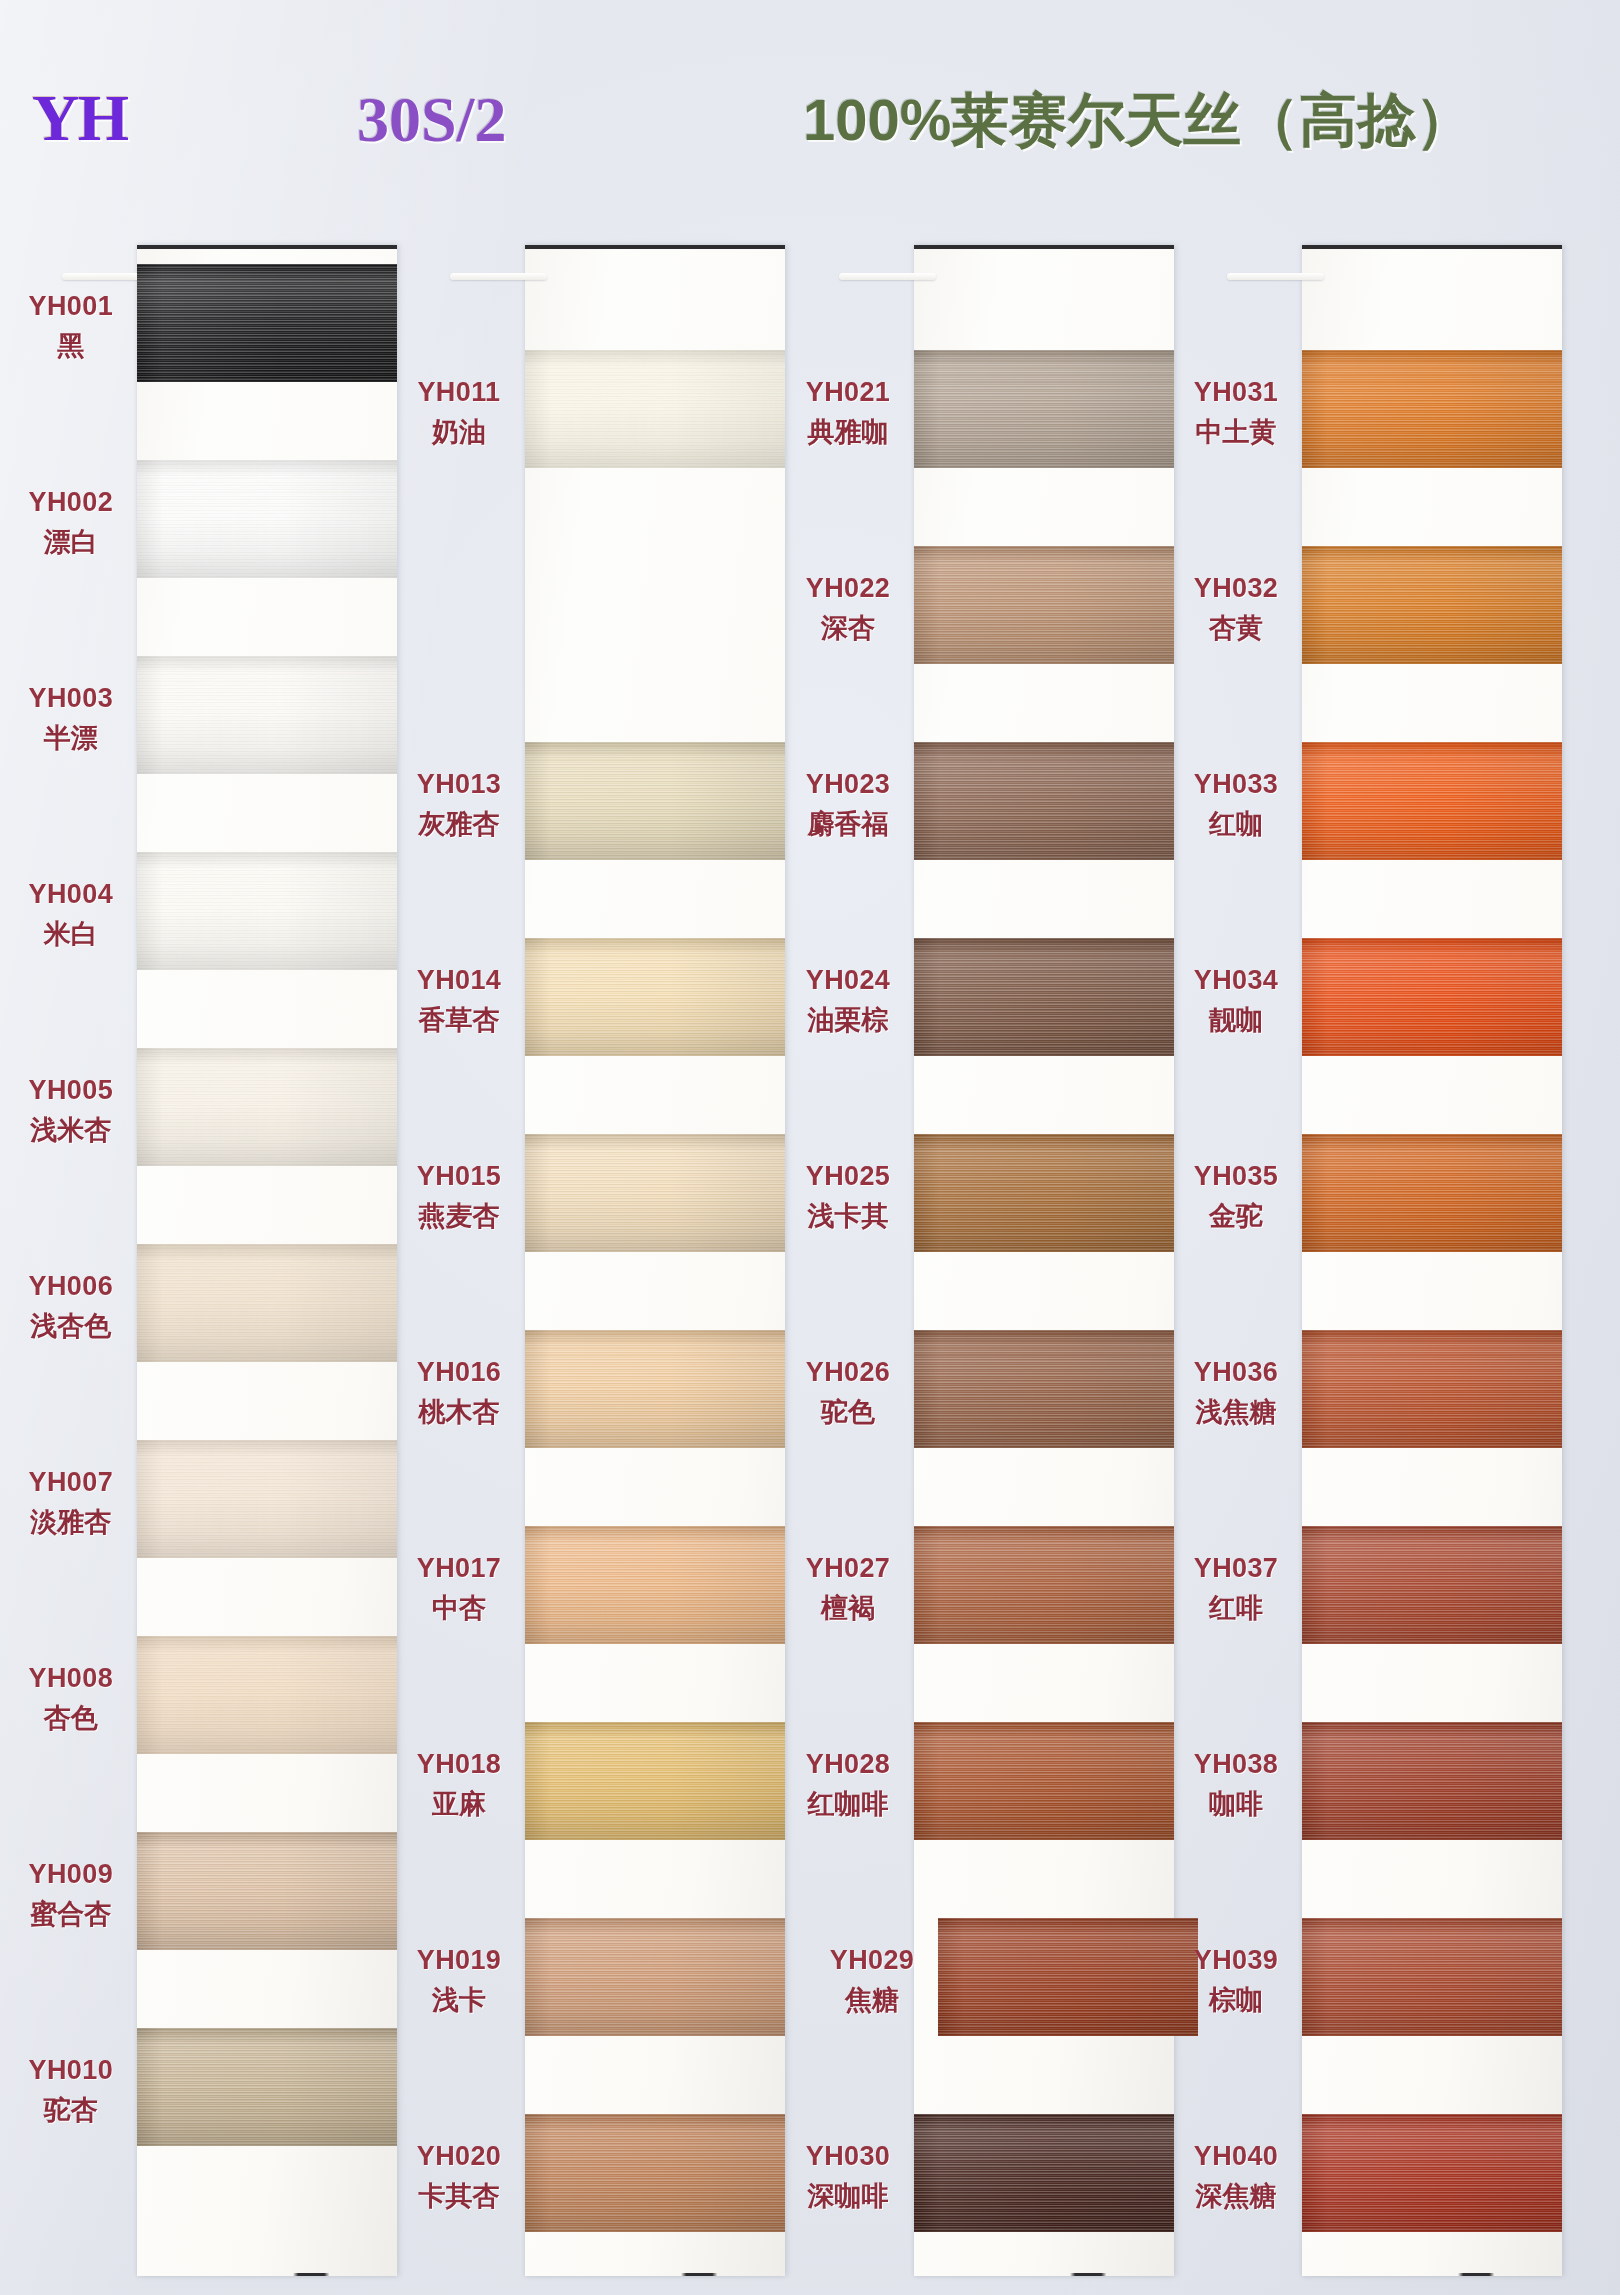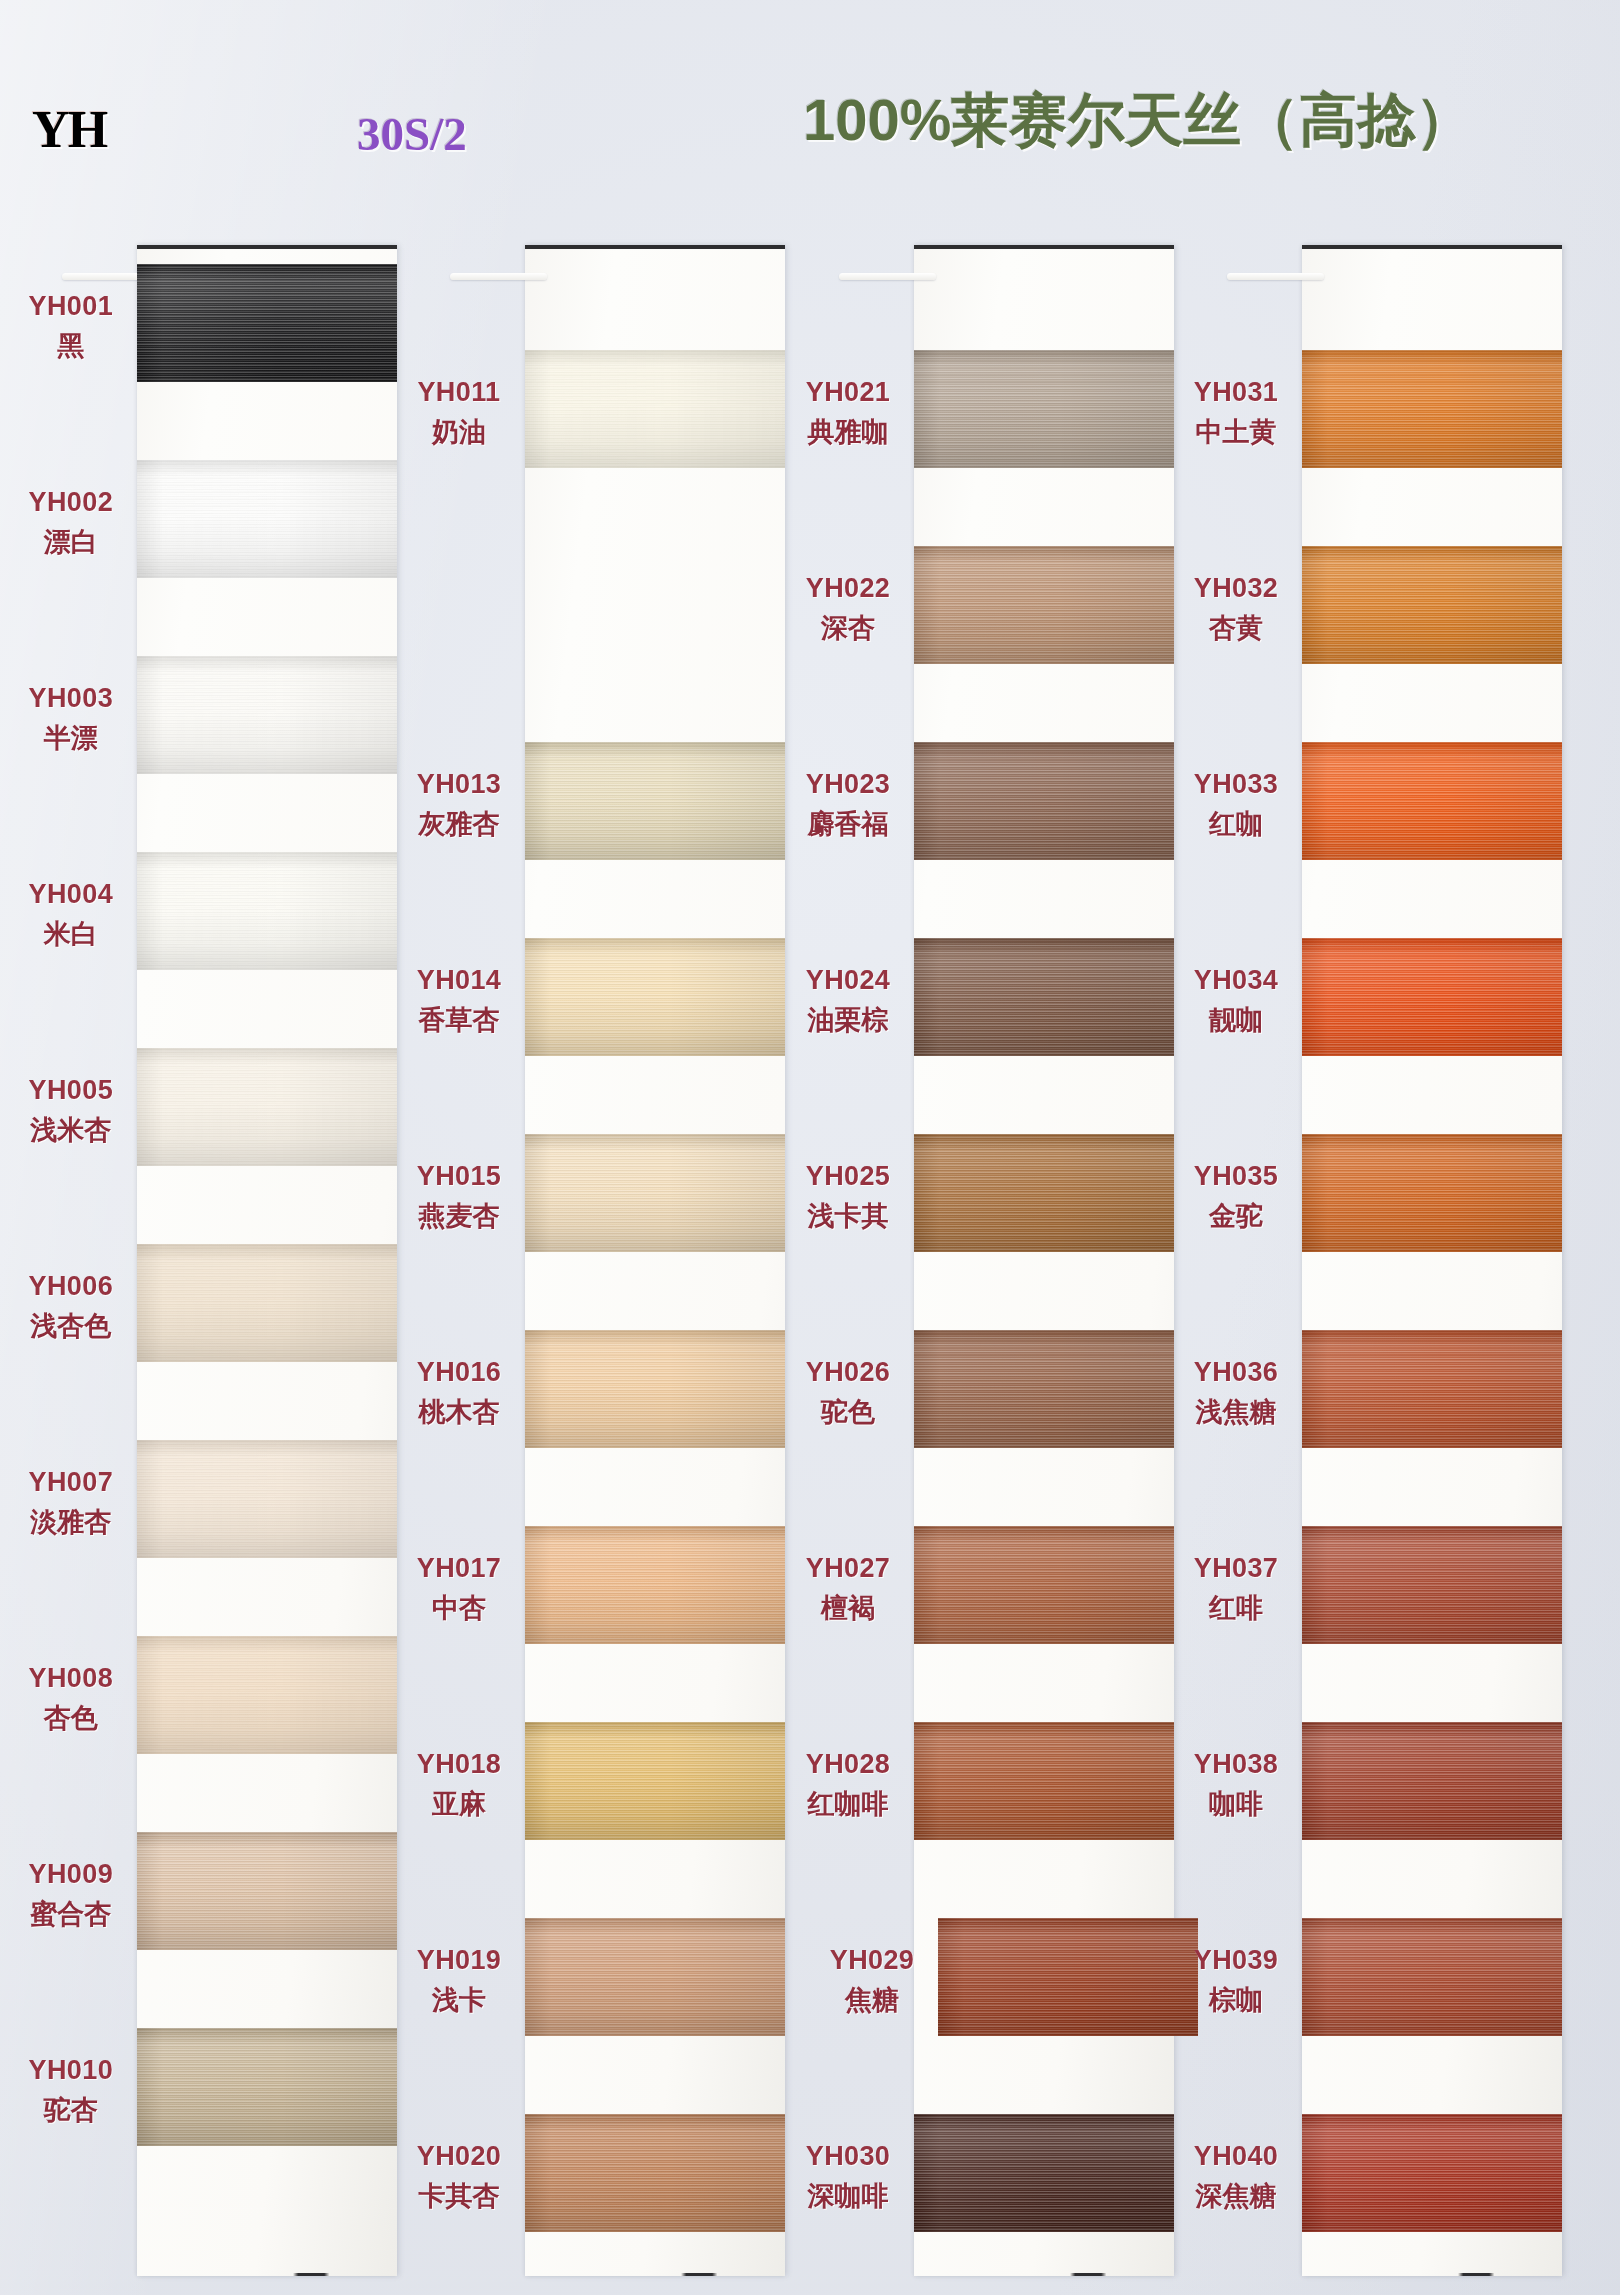--- a/index.html
+++ b/index.html
@@ -43,37 +43,37 @@
     position: absolute;
     top: 74px;
     left: 0;
     width: 1620px;
     height: 97px;
   }
 
   .brand {
     position: absolute;
     left: 32px;
-    top: 12px;
+    top: 0px;
     font-family: "Liberation Serif", serif;
     font-weight: bold;
-    font-size: 52px;
+    font-size: 66px;
     line-height: 88px;
     letter-spacing: -1.8px;
-    color: #000000;
+    color: #6d28d9;
     text-shadow: 1.8px 1.8px 0 rgba(255,255,255,0.8), -0.9px -0.9px 0 rgba(150,60,30,0.25);
   }
 
   .yarn-count {
     position: absolute;
     left: 357px;
-    top: 18px;
+    top: 3px;
     font-family: "Liberation Serif", serif;
     font-weight: bold;
-    font-size: 47px;
+    font-size: 64px;
     line-height: 85px;
     color: #8a4fc4;
     text-shadow: 1.8px 1.8px 0 rgba(255,255,255,0.75), -0.9px -0.9px 0 rgba(80,40,120,0.22);
   }
 
   .composition {
     position: absolute;
     left: 803px;
     top: 5.3px;
     font-family: "Liberation Sans", sans-serif;

